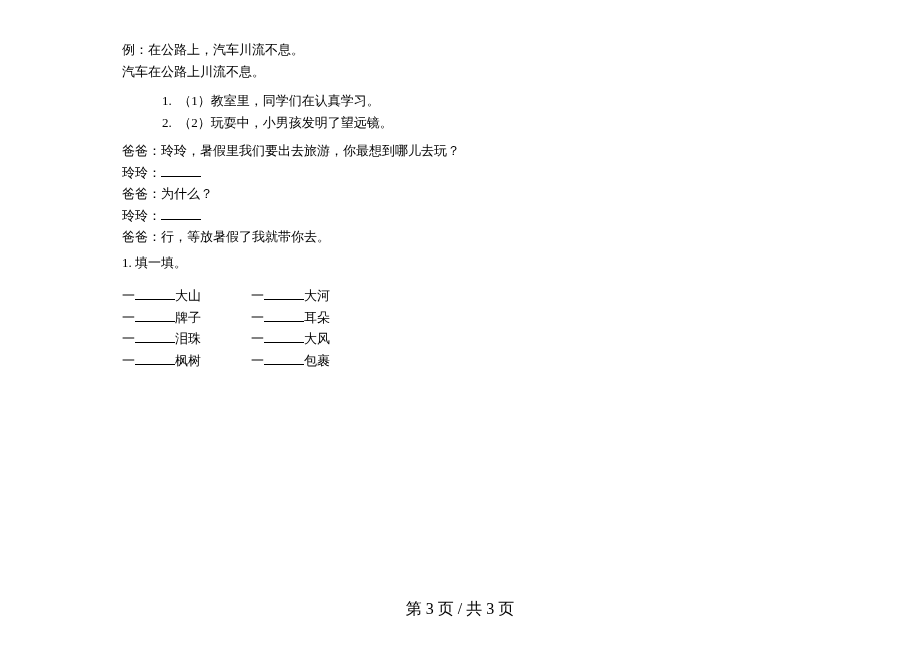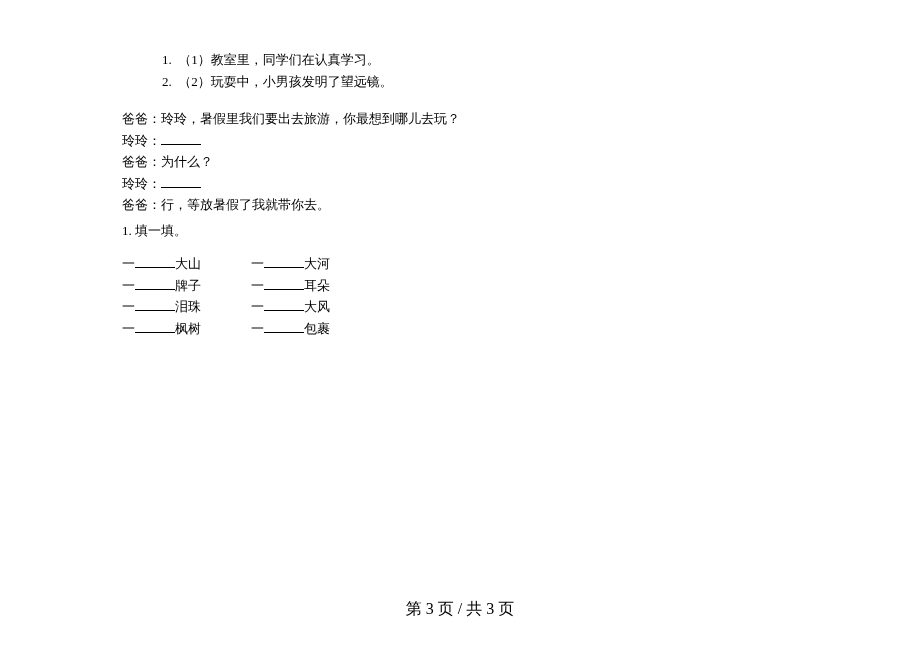--- a/index.html
+++ b/index.html
@@ -22,21 +22,21 @@
     }
     .example-block {
       margin-bottom: 8px;
     }
     .example-line {
       margin-bottom: 2px;
     }
     .sub-items {
       padding-left: 40px;
       margin-top: 10px;
-      margin-bottom: 18px;
+      margin-bottom: 9px;
     }
     .sub-item {
       margin-bottom: 2px;
     }
     .section-title {
       margin-top: 6px;
       margin-bottom: 14px;
     }
     .dialogue {
     }
@@ -74,20 +74,22 @@
       text-align: center;
       font-size: 16px;
     }
   </style>
 </head>
 <body>
 
 <div class="content">
 
   <div class="example-block">
+    <div class="example-line">例：在公路上，汽车川流不息。</div>
+    <div class="example-line">汽车在公路上川流不息。</div>
   </div>
 
   <div class="sub-items">
     <div class="sub-item">
       <span>1.</span>&nbsp;
       <span>（1）教室里，同学们在认真学习。</span>
     </div>
     <div class="sub-item">
       <span>2.</span>&nbsp;
       <span>（2）玩耍中，小男孩发明了望远镜。</span>

